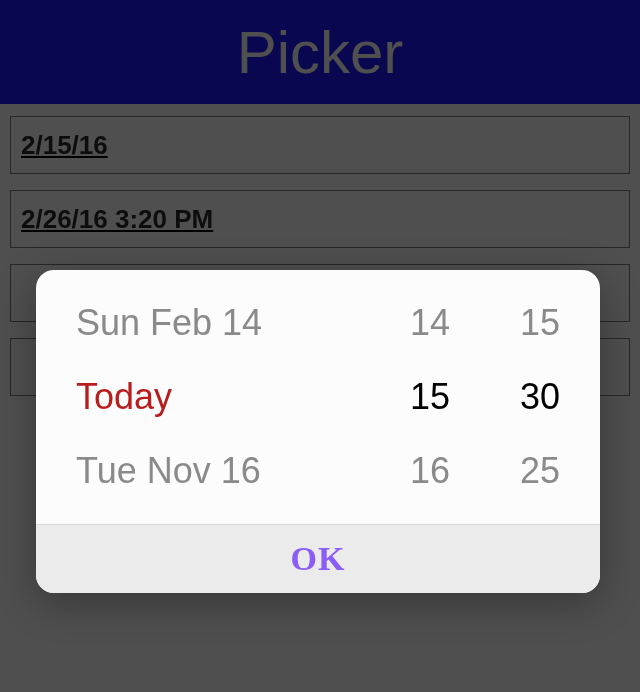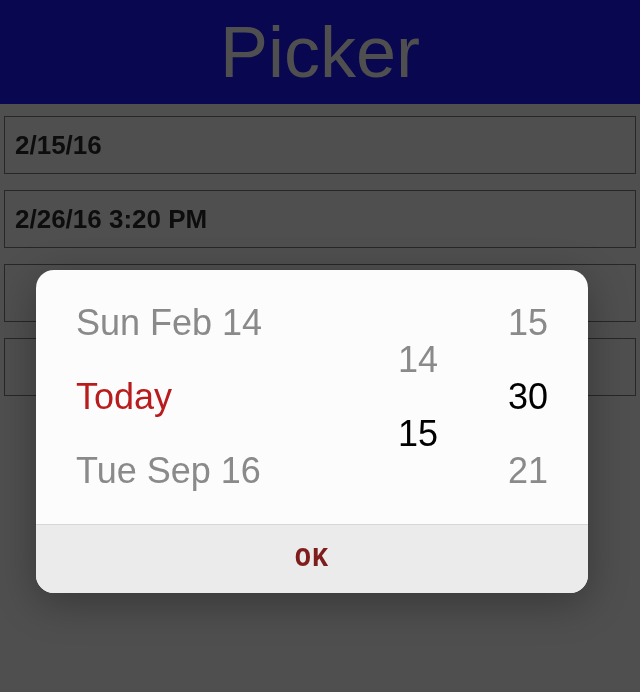--- a/index.html
+++ b/index.html
@@ -13,25 +13,26 @@
   }
   .header {
     height: 104px;
     background: #0f0c80;
     display: flex;
     align-items: center;
     justify-content: center;
   }
   .header-title {
     color: #808080;
-    font-size: 72px;
+    font-size: 60px;
     font-weight: 400;
   }
   .body {
-    padding: 12px 4px;
+    padding: 12px 10px;
+    text-decoration: underline;
   }
   .field {
     border: 1px solid #404040;
     background: #808080;
     height: 56px;
     display: flex;
     align-items: center;
     padding: 0 10px;
     margin-bottom: 16px;
   }
@@ -43,21 +44,21 @@
   .overlay {
     position: absolute;
     left: 0; top: 0;
     width: 640px;
     height: 692px;
     background: rgba(0,0,0,0.38);
   }
   .sheet {
     position: absolute;
     left: 36px;
-    right: 52px;
+    right: 40px;
     top: 270px;
     background: #fcfcfc;
     border-radius: 18px;
     box-shadow: 0 10px 40px rgba(0,0,0,0.3);
     overflow: hidden;
   }
   .wheels {
     display: flex;
     padding: 16px 40px 16px 40px;
     height: 254px;
@@ -102,26 +103,26 @@
     height: 68px;
     border-top: 1px solid #d7d7d7;
     background: #ebebeb;
     display: flex;
     align-items: center;
     justify-content: center;
   }
   .ok-btn {
     background: none;
     border: none;
-    color: #7f1d1d;
-    font-size: 27px;
+    color: #8b5cf6;
+    font-size: 34px;
     font-weight: 700;
     letter-spacing: 1px;
     cursor: pointer;
-    font-family: Liberation Mono, monospace;
+    font-family: Liberation Serif, serif;
   }
 </style>
 </head>
 <body>
 
 <div class="header">
   <span class="header-title">Picker</span>
 </div>
 
 <div class="body">
@@ -140,31 +141,32 @@
 </div>
 
 <div class="overlay"></div>
 
 <div class="sheet">
   <div class="wheels">
 
     <div class="wheel wheel-date">
       <div class="wheel-row dim">Sun Feb 14</div>
       <div class="wheel-row sel accent">Today</div>
-      <div class="wheel-row dim">Tue Sep 16</div>
+      <div class="wheel-row dim">Tue Nov 16</div>
     </div>
 
     <div class="wheel wheel-hour">
       <div class="wheel-row dim">14</div>
       <div class="wheel-row sel">15</div>
+      <div class="wheel-row dim">16</div>
     </div>
 
     <div class="wheel wheel-min">
       <div class="wheel-row dim">15</div>
       <div class="wheel-row sel">30</div>
-      <div class="wheel-row dim">21</div>
+      <div class="wheel-row dim">25</div>
     </div>
 
   </div>
   <div class="ok-bar">
     <button class="ok-btn">OK</button>
   </div>
 </div>
 
 </body></html>

